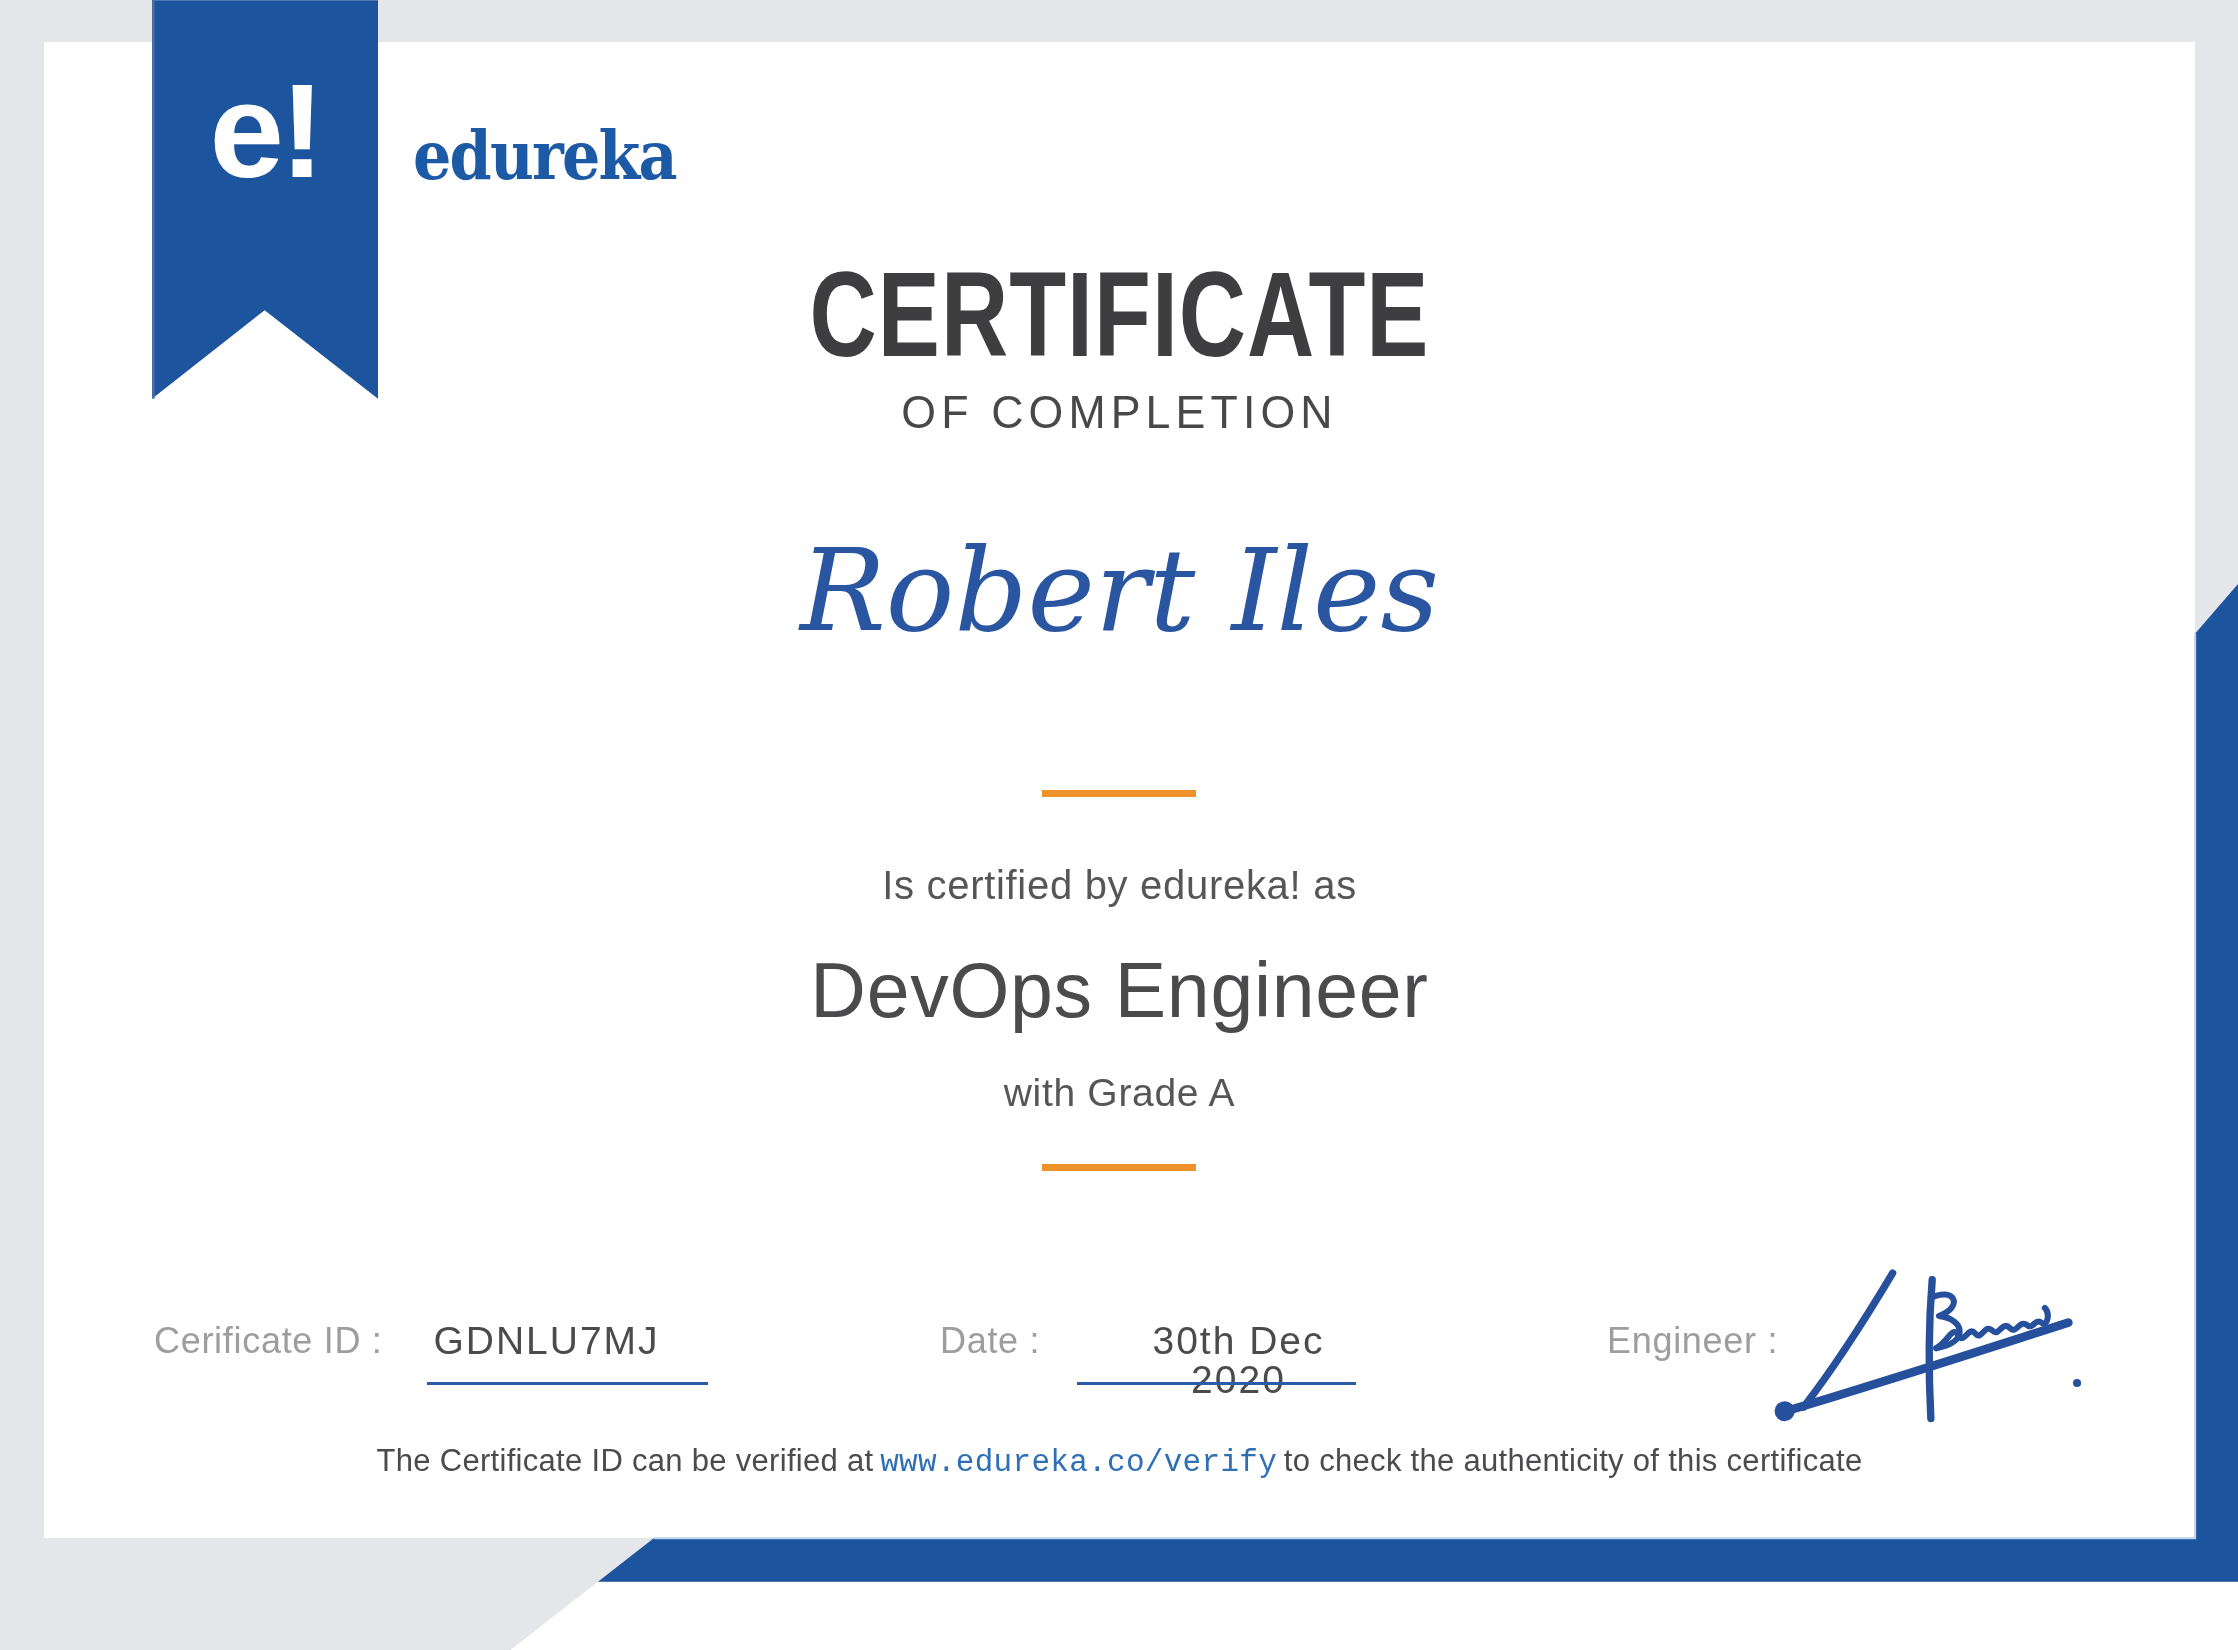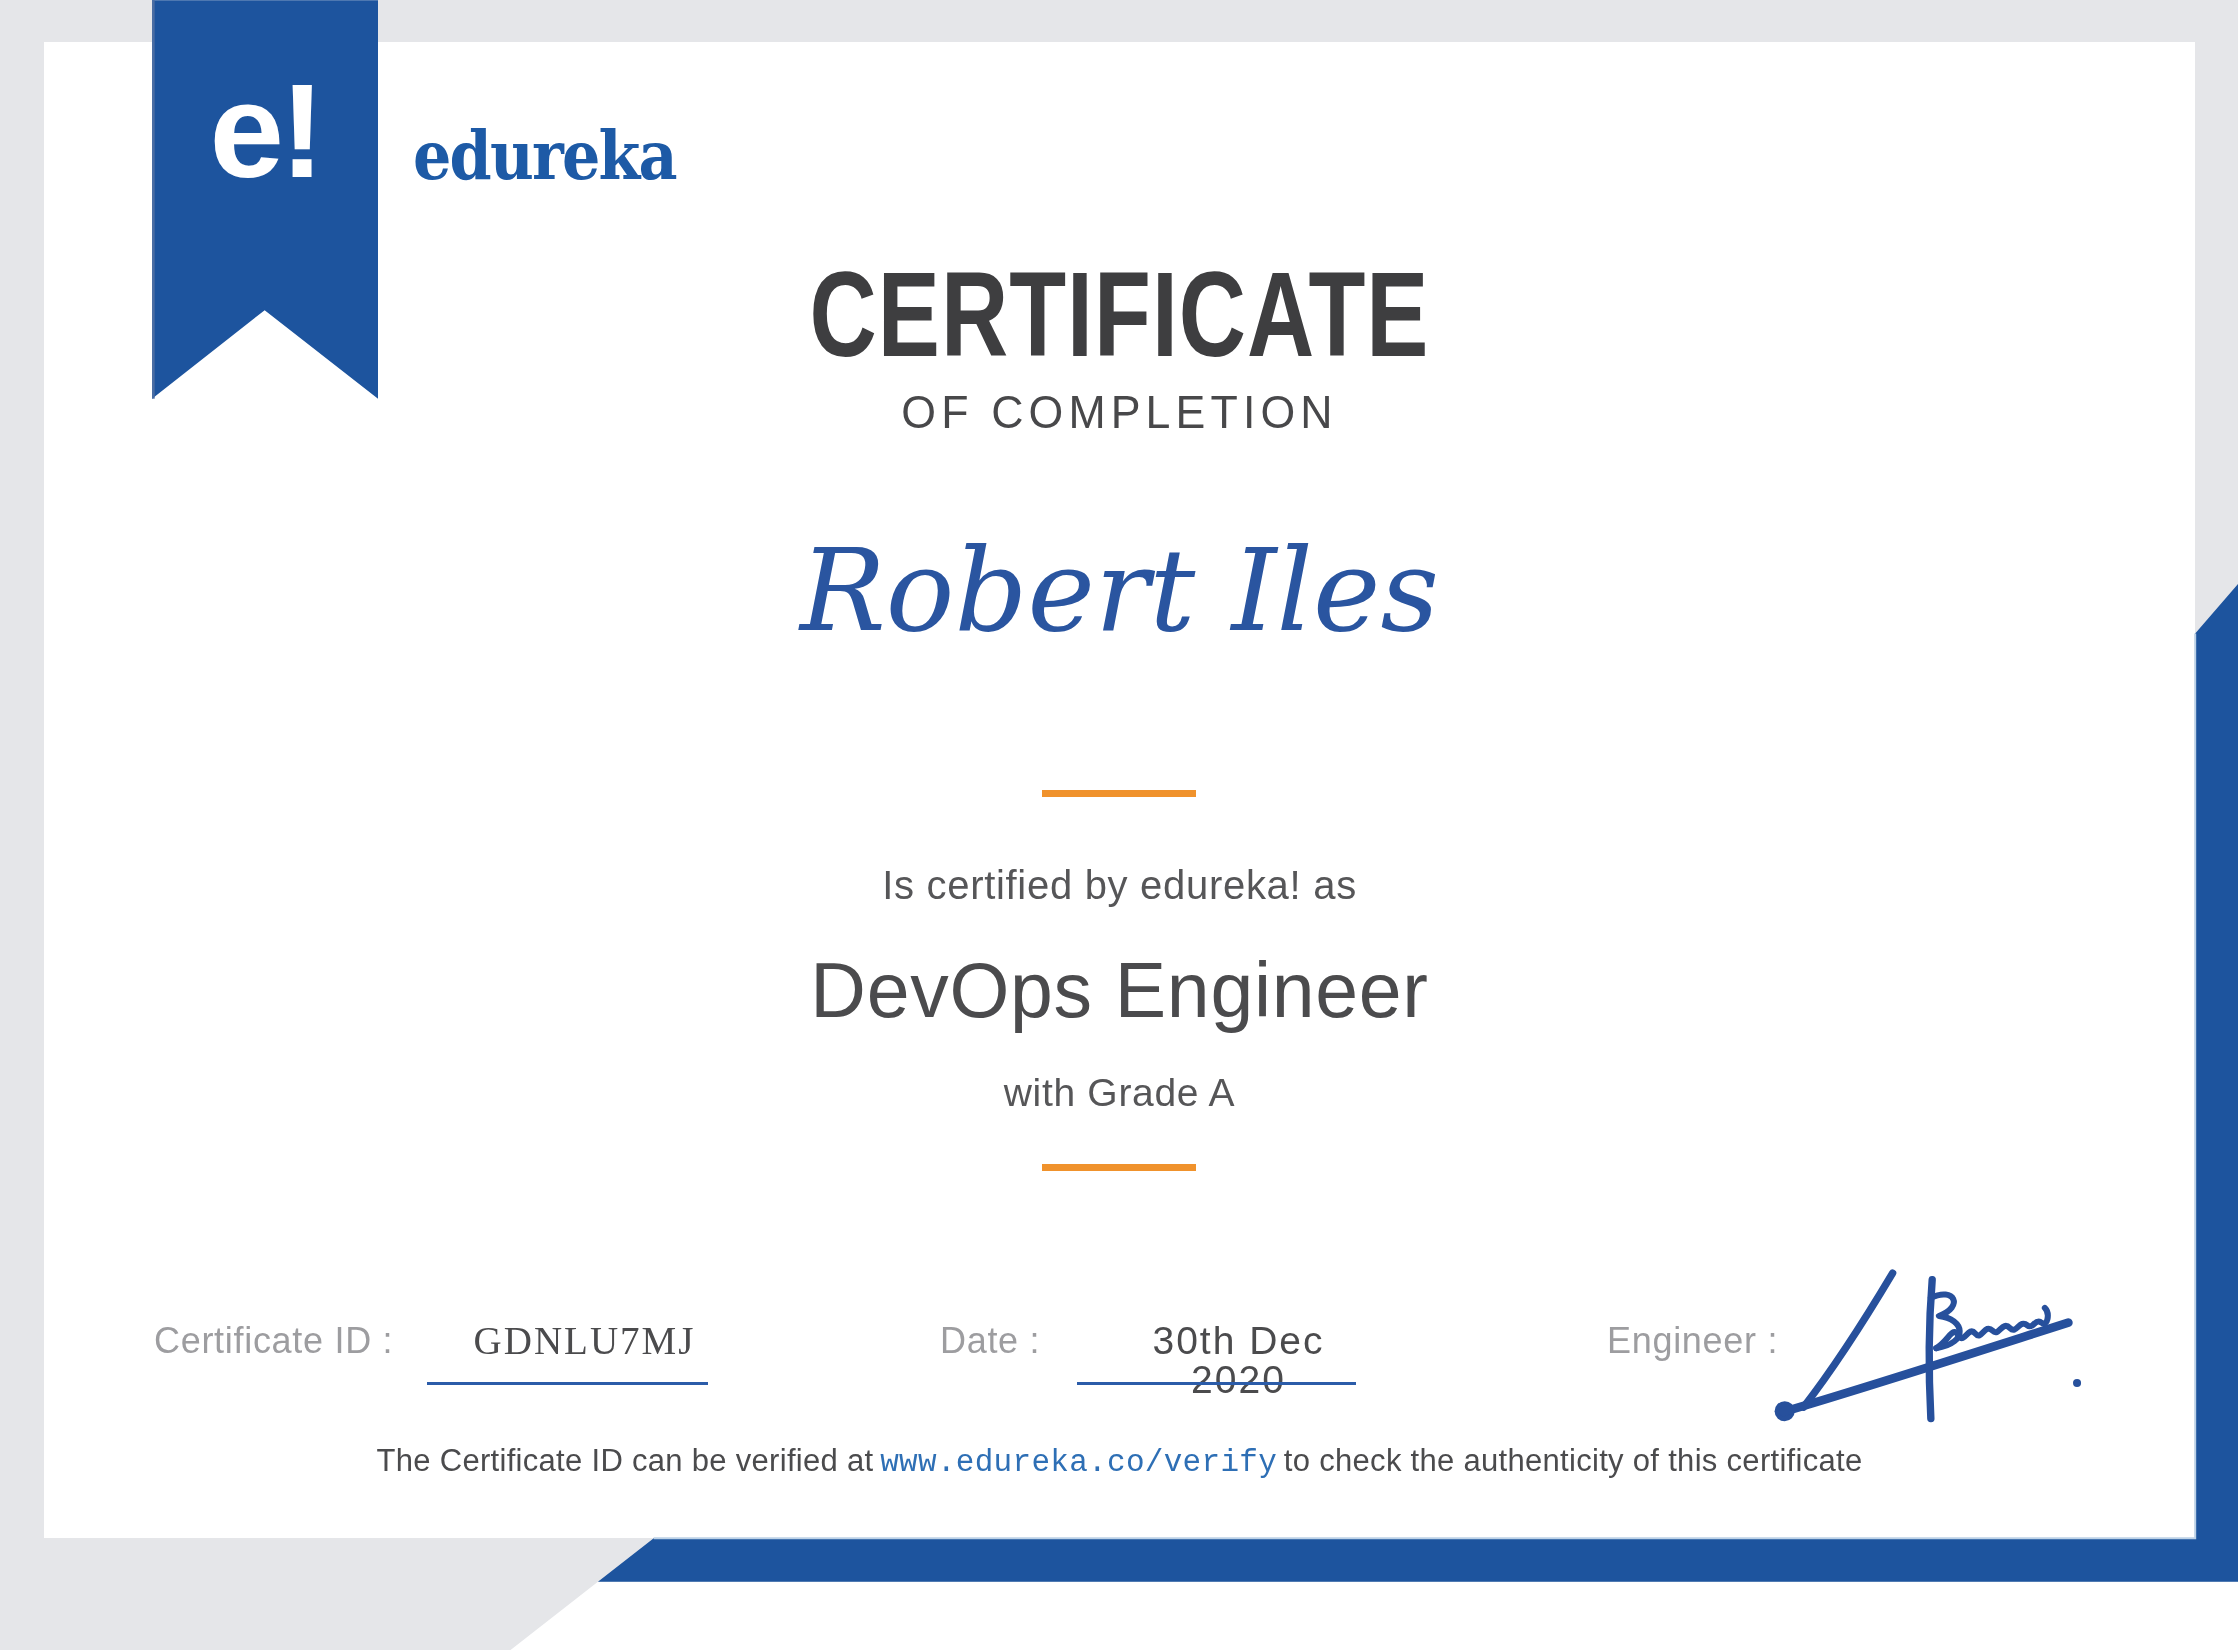--- a/index.html
+++ b/index.html
@@ -65,22 +65,22 @@
   <div class="centered recipient">Robert Iles</div>
 
   <div class="divider" style="top:790px;"></div>
 
   <div class="centered certified-line">Is certified by edureka! as</div>
   <div class="centered course">DevOps Engineer</div>
   <div class="centered grade-line">with Grade A</div>
 
   <div class="divider" style="top:1164px;"></div>
 
-  <div class="label" style="left:154px;">Certificate ID :</div>
-  <div class="value" style="left:444px;width:281px;font-family:Liberation Serif, serif;">GDNLU7MJ</div>
+  <div class="label" style="left:154px;">Cerificate ID :</div>
+  <div class="value" style="left:406px;width:281px;">GDNLU7MJ</div>
   <div class="blue-underline" style="left:427px;width:281px;"></div>
 
   <div class="label" style="left:940px;">Date :</div>
   <div class="value" style="left:1099px;width:279px;">30th Dec 2020</div>
   <div class="blue-underline" style="left:1077px;width:279px;"></div>
 
   <div class="label" style="left:1607px;">Engineer :</div>
 
   <svg class="signature-svg" viewBox="0 0 490 255">
     <circle class="sig-dot" cx="32" cy="224" r="15"></circle>

